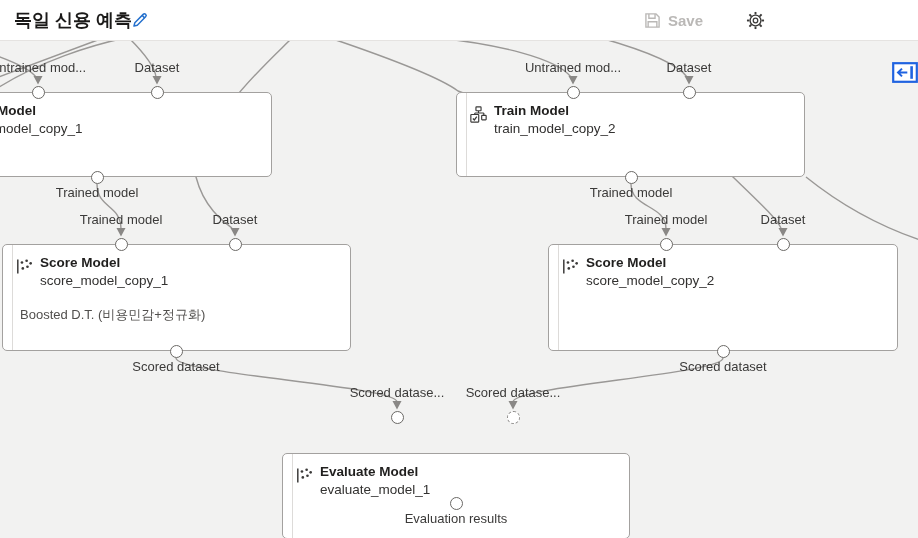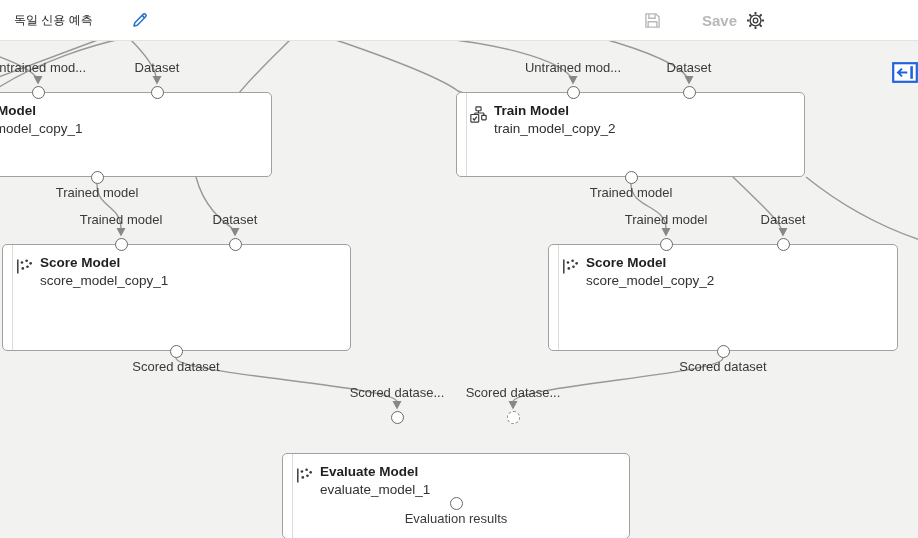--- a/index.html
+++ b/index.html
@@ -9,25 +9,25 @@
     font-family:"Liberation Sans","DejaVu Sans",sans-serif;
     -webkit-font-smoothing:antialiased;
   }
   
   .toolbar{
     position:absolute;left:0;top:0;width:918px;height:40px;
     background:#ffffff;border-bottom:1px solid #e5e3e1;z-index:10;
   }
   .tb-title{
     position:absolute;left:14px;top:0;height:40px;line-height:40px;
-    font-size:12px;font-weight:400;color:#1b1a19;white-space:nowrap;
+    font-size:18px;font-weight:700;color:#1b1a19;white-space:nowrap;
   }
   .tb-pencil{position:absolute;left:131px;top:11px;width:18px;height:18px;cursor:pointer;}
   .tb-save{position:absolute;left:644px;top:0;height:40px;display:flex;align-items:center;gap:7px;cursor:default;}
-  .tb-save .lbl{font-size:15px;color:#bab8b6;font-weight:600;margin-left:34px;}
+  .tb-save .lbl{font-size:15px;color:#bab8b6;font-weight:600;}
   .tb-pipe{position:absolute;left:746px;top:0;height:40px;display:flex;align-items:center;gap:8px;cursor:pointer;}
   .tb-pipe .lbl{font-size:15px;color:#2b2a29;font-weight:600;white-space:nowrap;}
   
   #edgesvg{position:absolute;left:0;top:0;z-index:1;}
   .node{
     position:absolute;background:#ffffff;border:1px solid #a3a19f;border-radius:5px;
     z-index:2;box-sizing:border-box;cursor:pointer;
   }
   .node .innerline{position:absolute;left:9px;top:0;bottom:0;width:1px;background:#dddbd9;}
   .node .nicon{position:absolute;left:13px;top:13px;width:17px;height:17px;}
@@ -110,20 +110,21 @@
           <g fill="#3b3a39">
             <circle cx="5.6" cy="4.2" r="1.25"></circle>
             <circle cx="10" cy="2.6" r="1.25"></circle>
             <circle cx="13.8" cy="5" r="1.25"></circle>
             <circle cx="6.4" cy="9.8" r="1.25"></circle>
             <circle cx="10.8" cy="8.2" r="1.25"></circle>
           </g>
         </svg></div>
       <div class="ntitle">Score Model</div>
       <div class="nname">score_model_copy_1</div>
+      <div class="ncomment">Boosted D.T. (비용민감+정규화)</div>
     </div>
     <div class="port" style="left: 114.5px; top: 237.5px;"></div>
     <div class="plabel" style="left: 11px; top: 212px;">Trained model</div>
     <div class="port" style="left: 228.5px; top: 237.5px;"></div>
     <div class="plabel" style="left: 125px; top: 212px;">Dataset</div>
     <div class="port" style="left: 169.5px; top: 344.5px;"></div>
     <div class="plabel" style="left: 66px; top: 359px;">Scored dataset</div>
     <div class="node" style="left: 548px; top: 244px; width: 350px; height: 107px;">
       <div class="innerline"></div>
       <div class="nicon"><svg width="17" height="17" viewBox="0 0 16 16">

